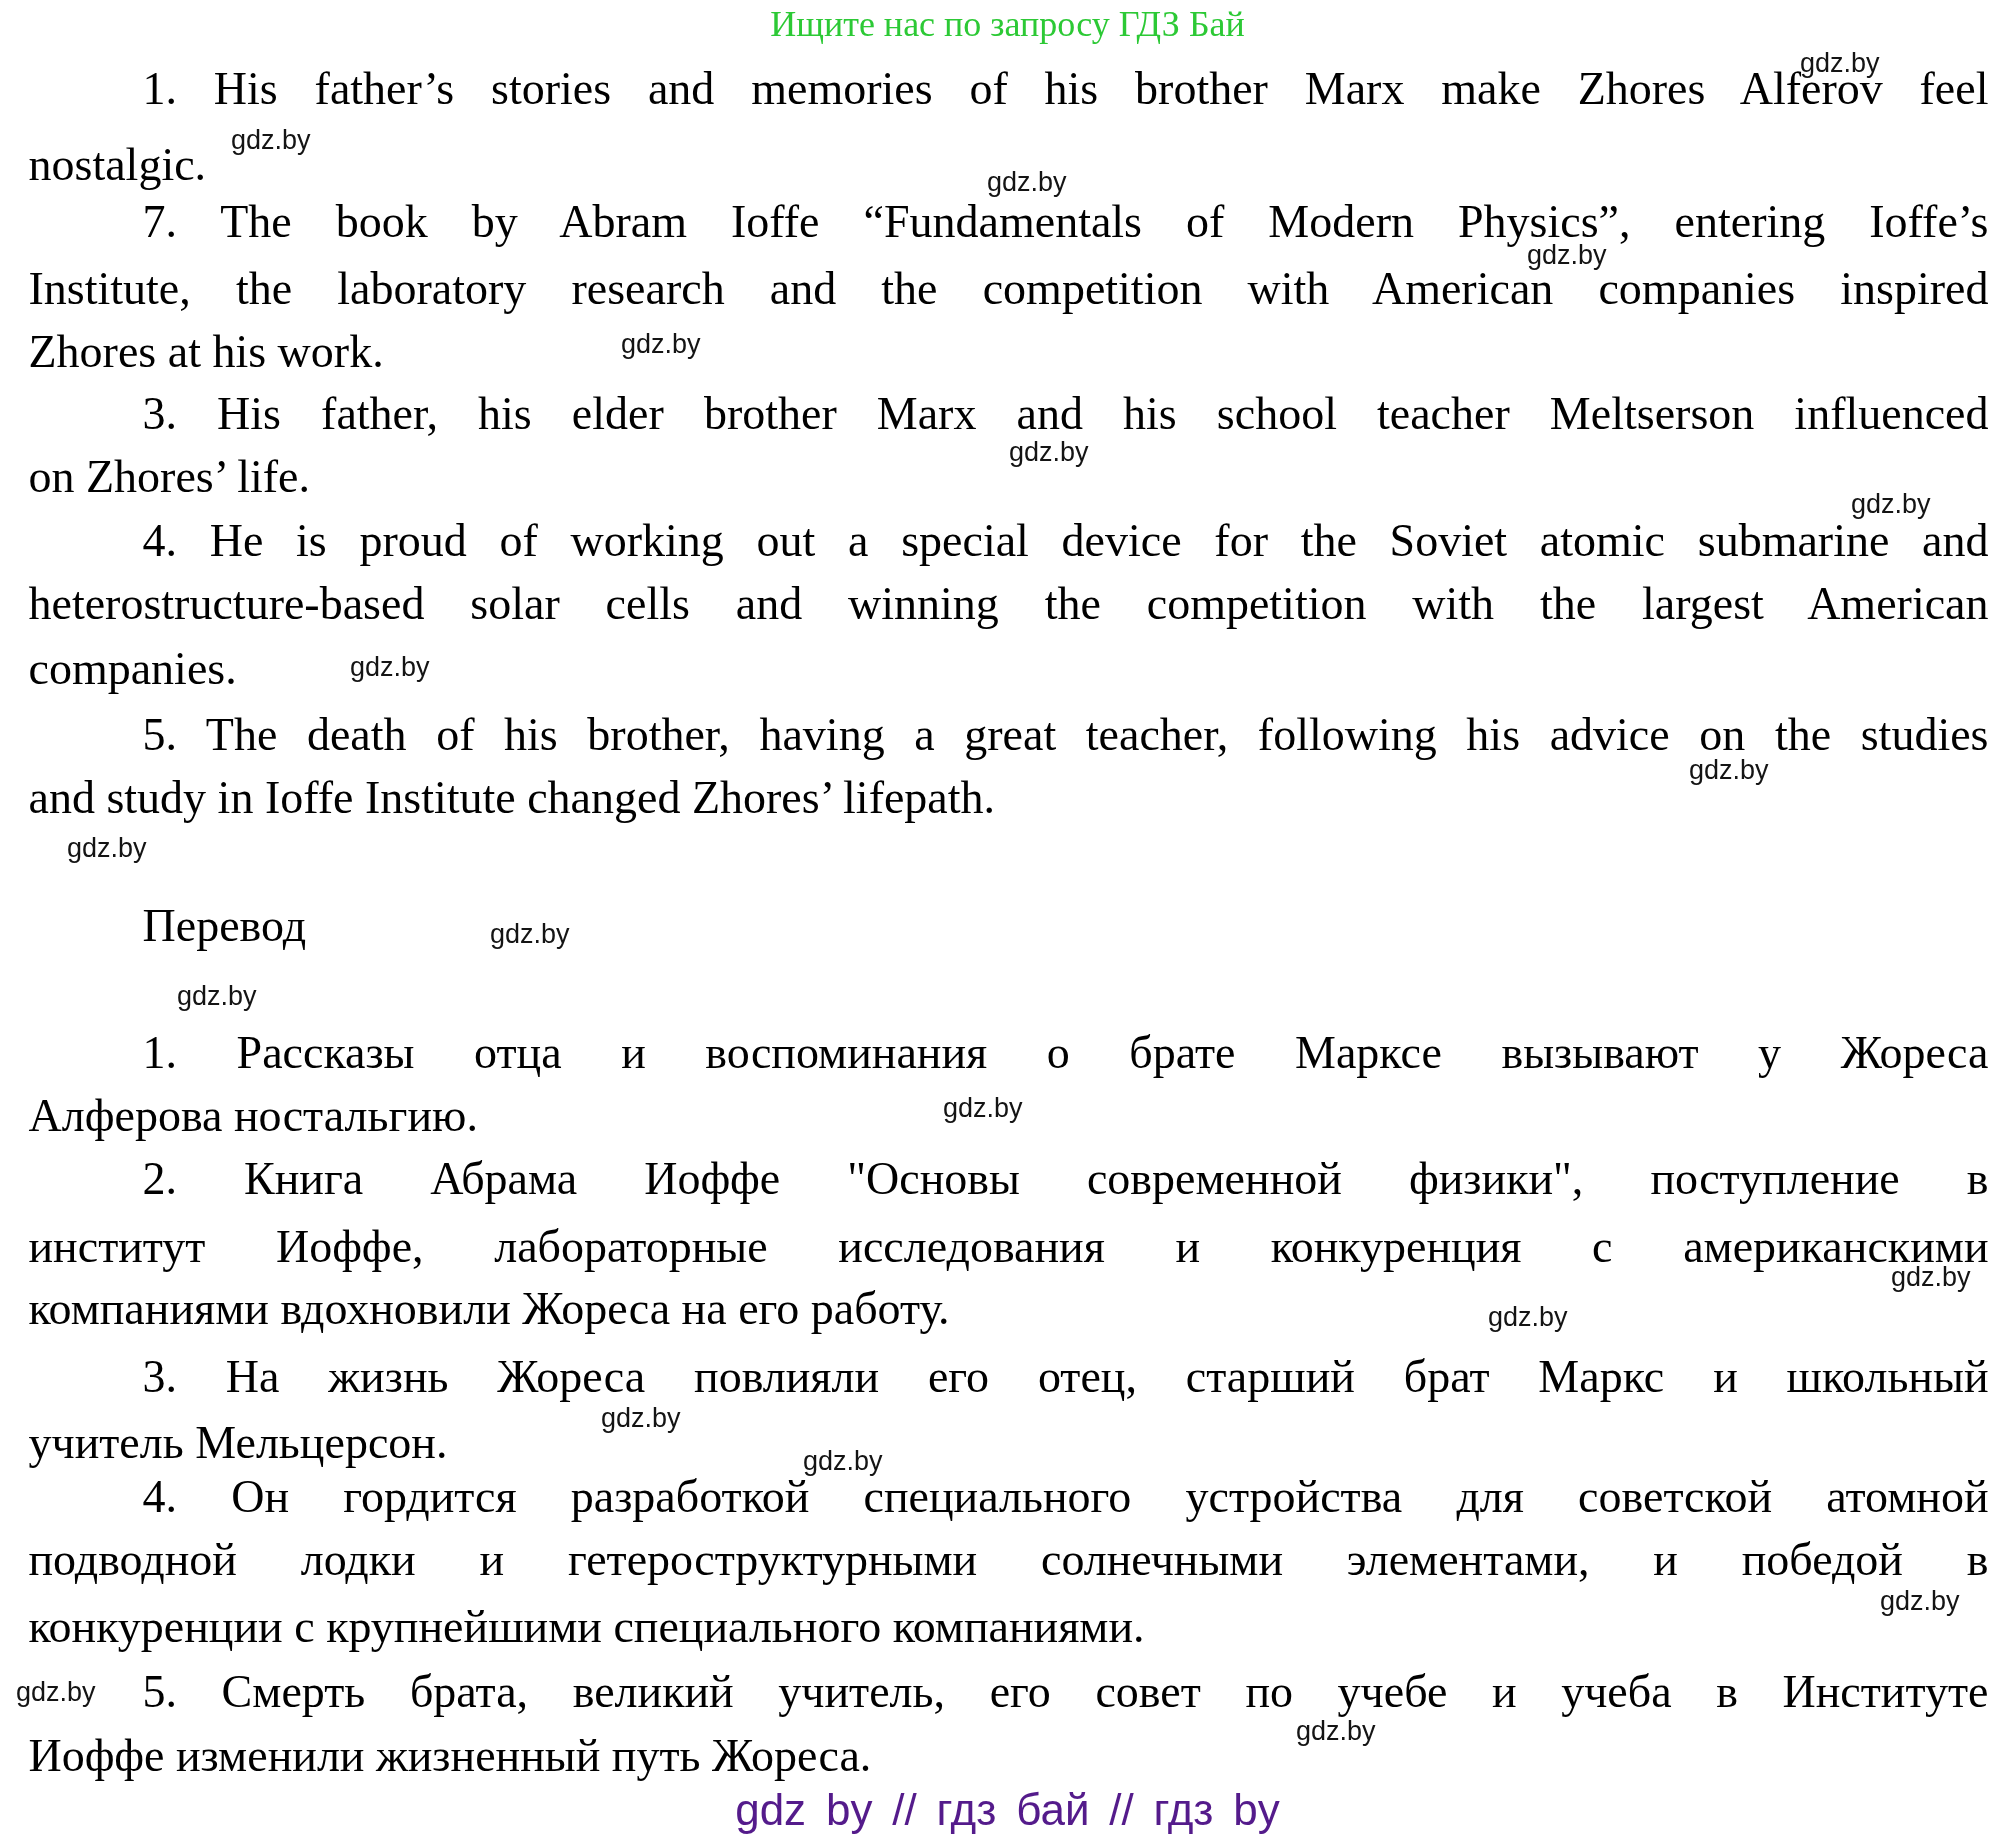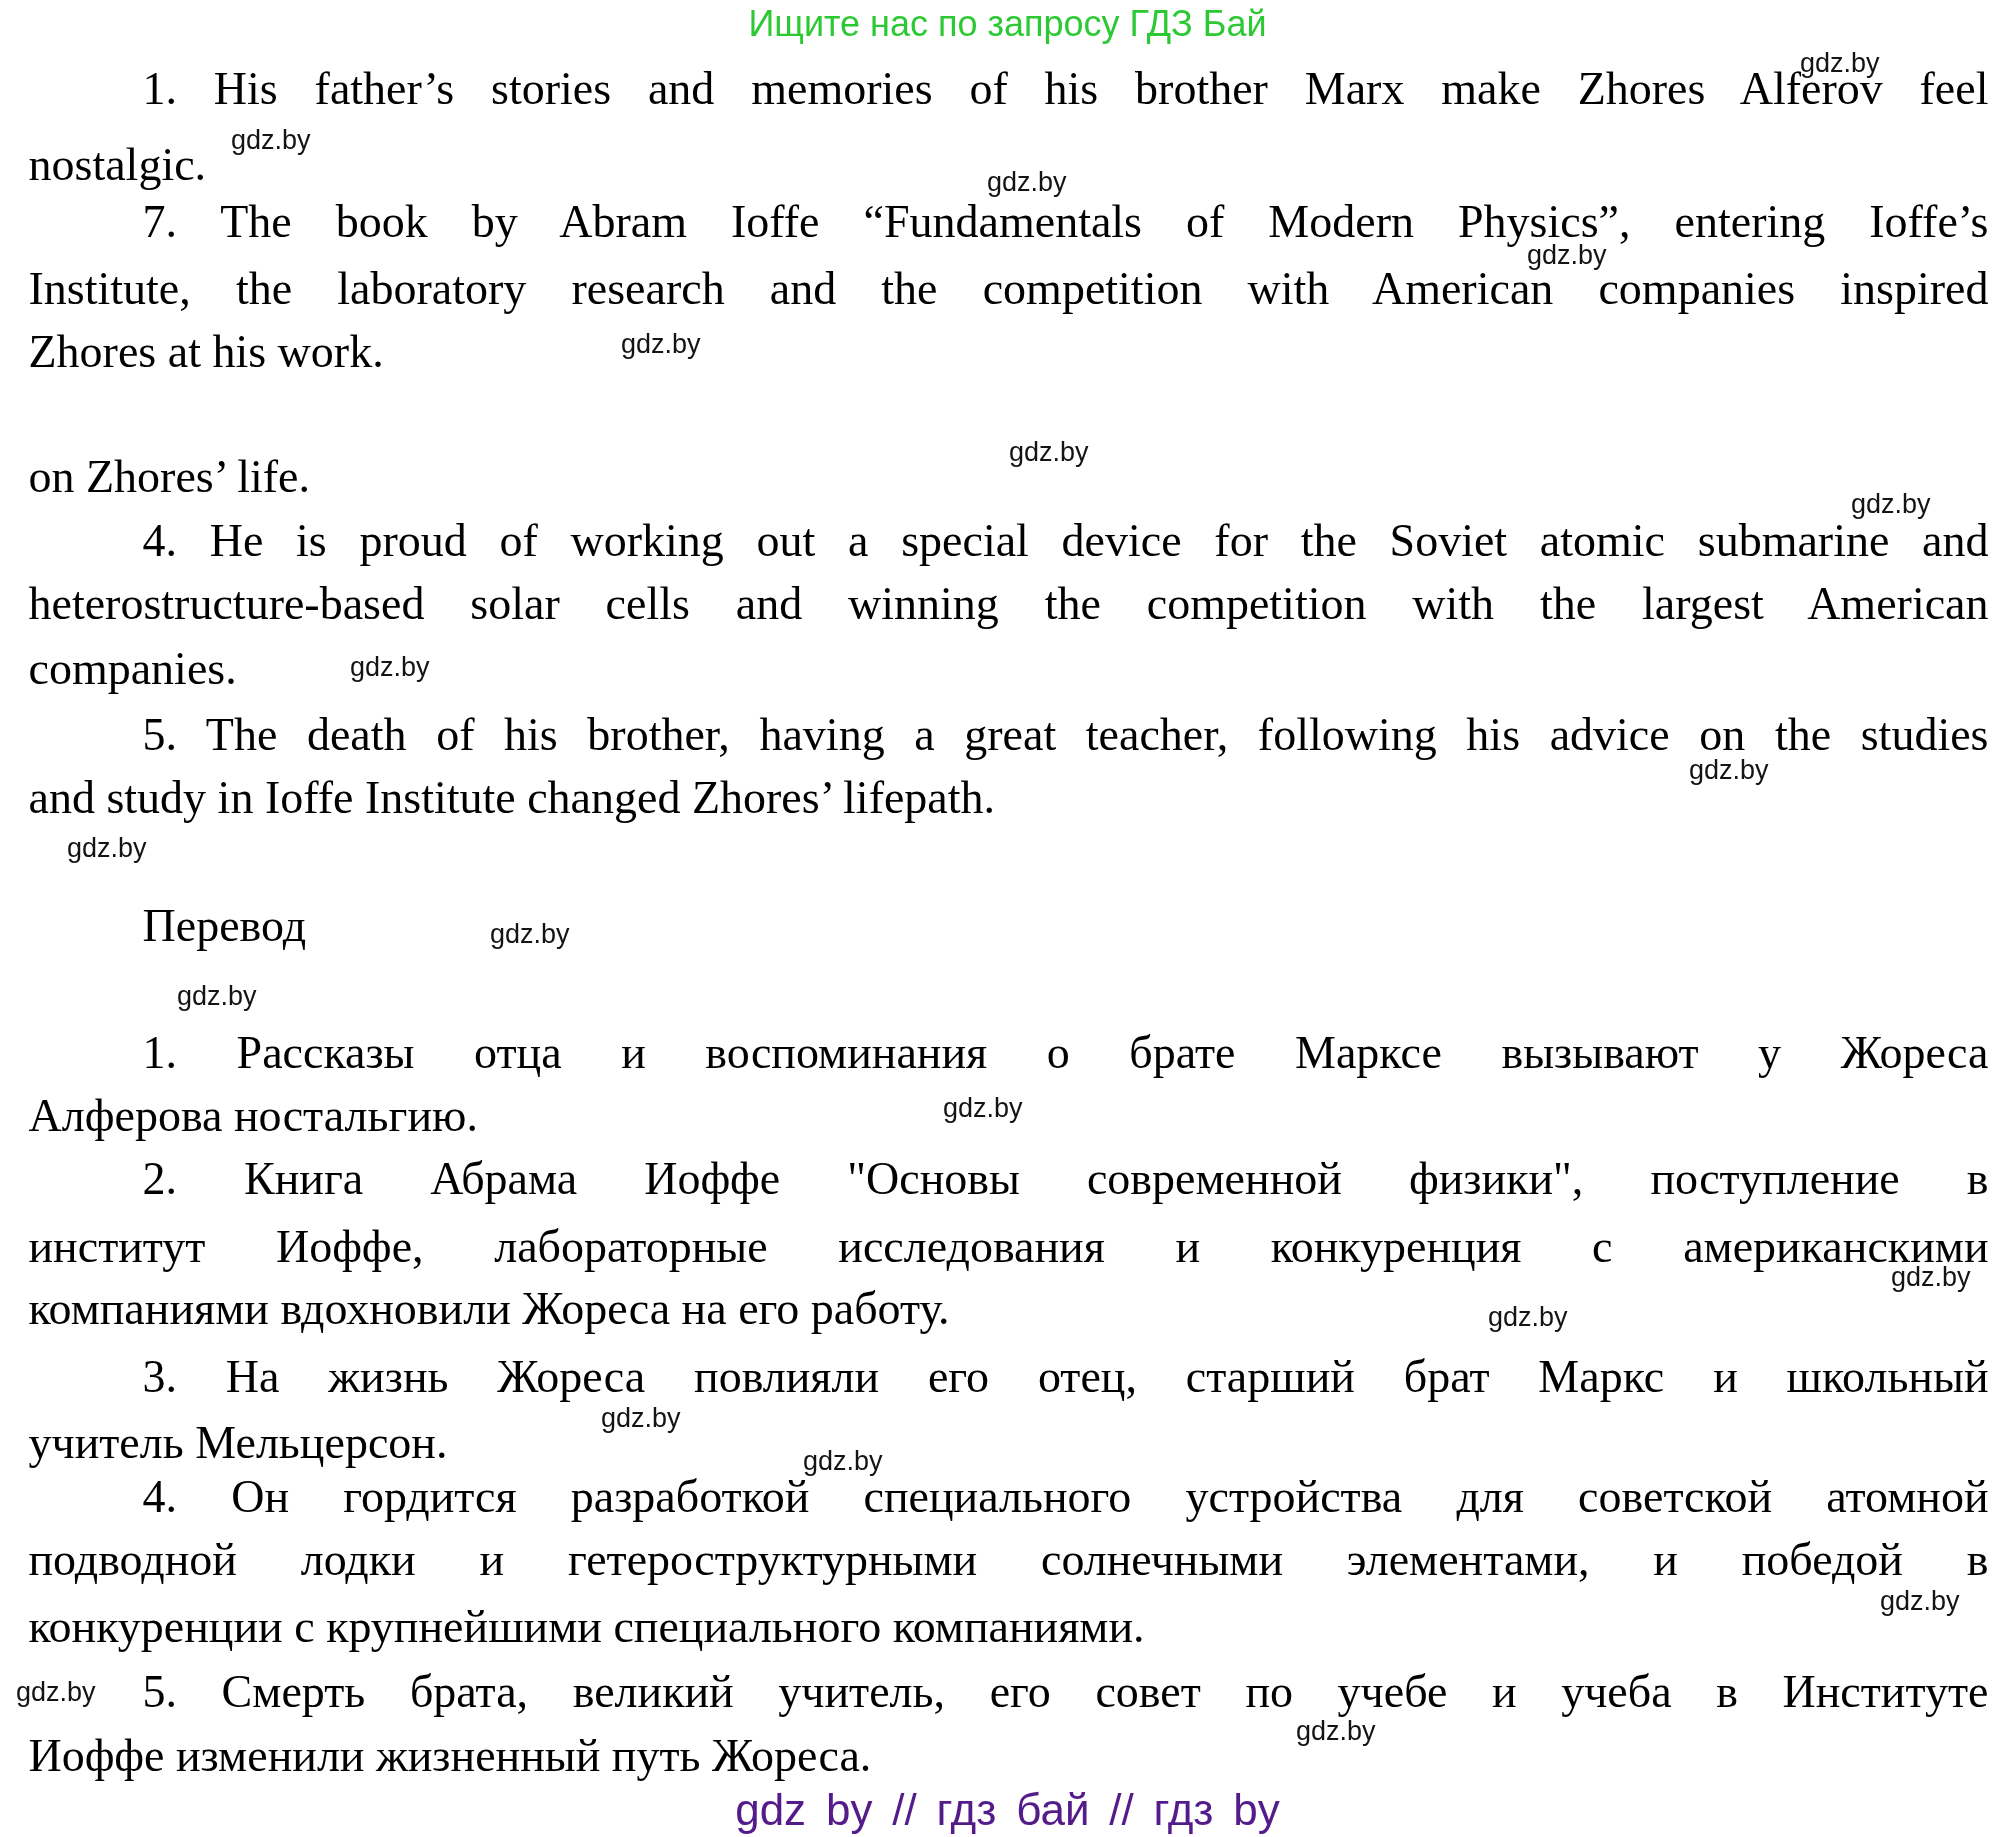--- a/index.html
+++ b/index.html
@@ -36,21 +36,21 @@
     line-height: 65px;
     font-weight: normal;
     box-sizing: border-box;
   }
   .promo {
     position: absolute;
     top: 1.9px;
     left: 0;
     width: 2015px;
     text-align: center;
-    font-family: Liberation Sans, sans-serif;
+    font-family: Liberation Serif, serif;
     font-size: 36px;
     line-height: 44px;
   }
   .footer {
     position: absolute;
     top: 1788px;
     left: 0;
     width: 2015px;
     text-align: center;
     font-family: "Liberation Sans", sans-serif;
@@ -74,20 +74,21 @@
 
   <div class="promo" style="color:#2cc935">Ищите нас по запросу ГДЗ Бай</div>
 
   <div class="ln full ind" style="top:56px">1. His father’s stories and memories of his brother Marx make Zhores Alferov feel</div>
   <div class="ln" style="top:132px">nostalgic.</div>
 
   <div class="ln full ind" style="top:189px">7. The book by Abram Ioffe “Fundamentals of Modern Physics”, entering Ioffe’s</div>
   <div class="ln full" style="top:256px">Institute, the laboratory research and the competition with American companies inspired</div>
   <div class="ln" style="top:319px">Zhores at his work.</div>
 
+  <div class="ln full ind" style="top:381px">3. His father, his elder brother Marx and his school teacher Meltserson influenced</div>
   <div class="ln" style="top:444px">on Zhores’ life.</div>
 
   <div class="ln full ind" style="top:508px">4. He is proud of working out a special device for the Soviet atomic submarine and</div>
   <div class="ln full" style="top:571px">heterostructure-based solar cells and winning the competition with the largest American</div>
   <div class="ln" style="top:636px">companies.</div>
 
   <div class="ln full ind" style="top:702px">5. The death of his brother, having a great teacher, following his advice on the studies</div>
   <div class="ln" style="top:765px">and study in Ioffe Institute changed Zhores’ lifepath.</div>
 
   <div class="heading" style="top:893px">Перевод</div>

